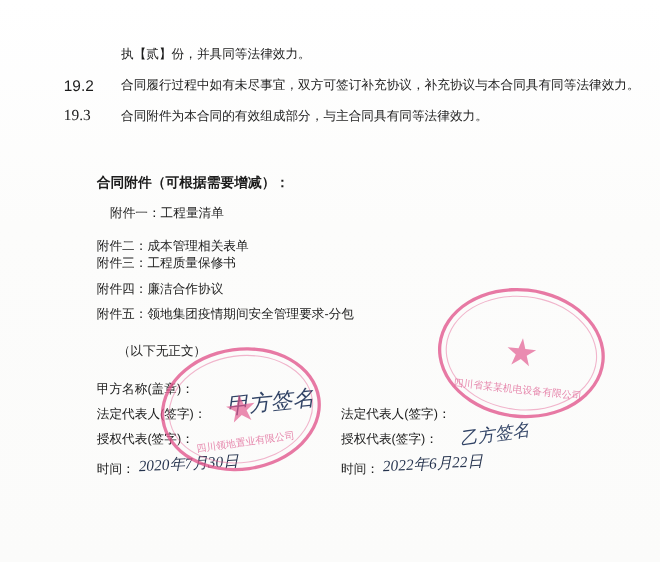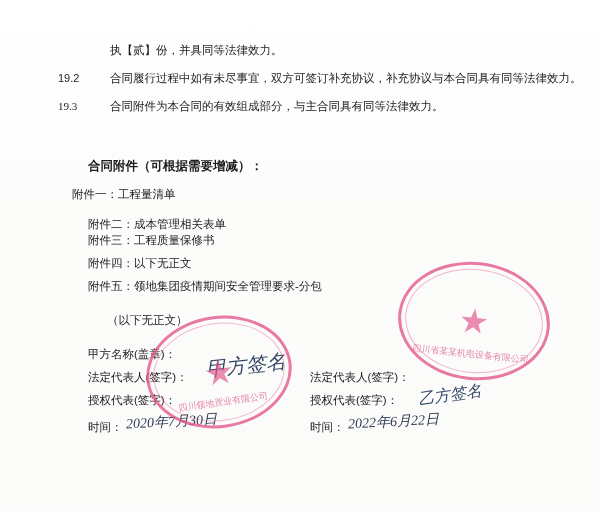--- a/index.html
+++ b/index.html
@@ -30,21 +30,21 @@
     position: absolute;
     color: #1c1c1c;
     font-size: 11.5px;
     line-height: 16px;
     white-space: nowrap;
     font-family: "Liberation Sans", sans-serif;
   }
   .clause-num {
     position: absolute;
     color: #1c1c1c;
-    font-size: 11px;
+    font-size: 14px;
     line-height: 16px;
     white-space: nowrap;
   }
   .bold {
     font-weight: bold;
   }
   
   .stamp {
     position: absolute;
     border-radius: 50%;
@@ -115,24 +115,24 @@
   <div class="doc-text" style="left:110px; top:42px;">执【贰】份，并具同等法律效力。</div>
 
   <div class="clause-num" style="left:58px; top:70px;">19.2</div>
   <div class="doc-text" style="left:110px; top:70px;">合同履行过程中如有未尽事宜，双方可签订补充协议，补充协议与本合同具有同等法律效力。</div>
 
   <div class="clause-num" style="left:58px; top:98px;font-family:Liberation Serif, serif;">19.3</div>
   <div class="doc-text" style="left:110px; top:98px;">合同附件为本合同的有效组成部分，与主合同具有同等法律效力。</div>
 
   <div class="doc-text bold" style="left:88px; top:158px; font-size:12.5px;">合同附件（可根据需要增减）：</div>
 
-  <div class="doc-text" style="left:72px; top:186px;">附件一：工程量清单</div>
+  <div class="doc-text" style="left:100px; top:186px;">附件一：工程量清单</div>
   <div class="doc-text" style="left:88px; top:196px;margin-top:20px;">附件二：成本管理相关表单</div>
   <div class="doc-text" style="left:88px; top:232px;">附件三：工程质量保修书</div>
-  <div class="doc-text" style="left:88px; top:255px;">附件四：以下无正文</div>
+  <div class="doc-text" style="left:88px; top:255px;">附件四：廉洁合作协议</div>
   <div class="doc-text" style="left:88px; top:278px;">附件五：领地集团疫情期间安全管理要求-分包</div>
 
   <div class="doc-text" style="left:88px; top:312px;margin-left:19px;">（以下无正文）</div>
 
   <div class="doc-text" style="left:88px; top:346px;">甲方名称(盖章)：</div>
   <div class="doc-text" style="left:88px; top:369px;">法定代表人(签字)：</div>
   <div class="doc-text" style="left:88px; top:392px;">授权代表(签字)：</div>
   <div class="doc-text" style="left:88px; top:419px;">时间：</div>
   <div class="handwriting dark" style="left:126px; top:413px; font-size:14px;">2020年7月30日</div>
 

